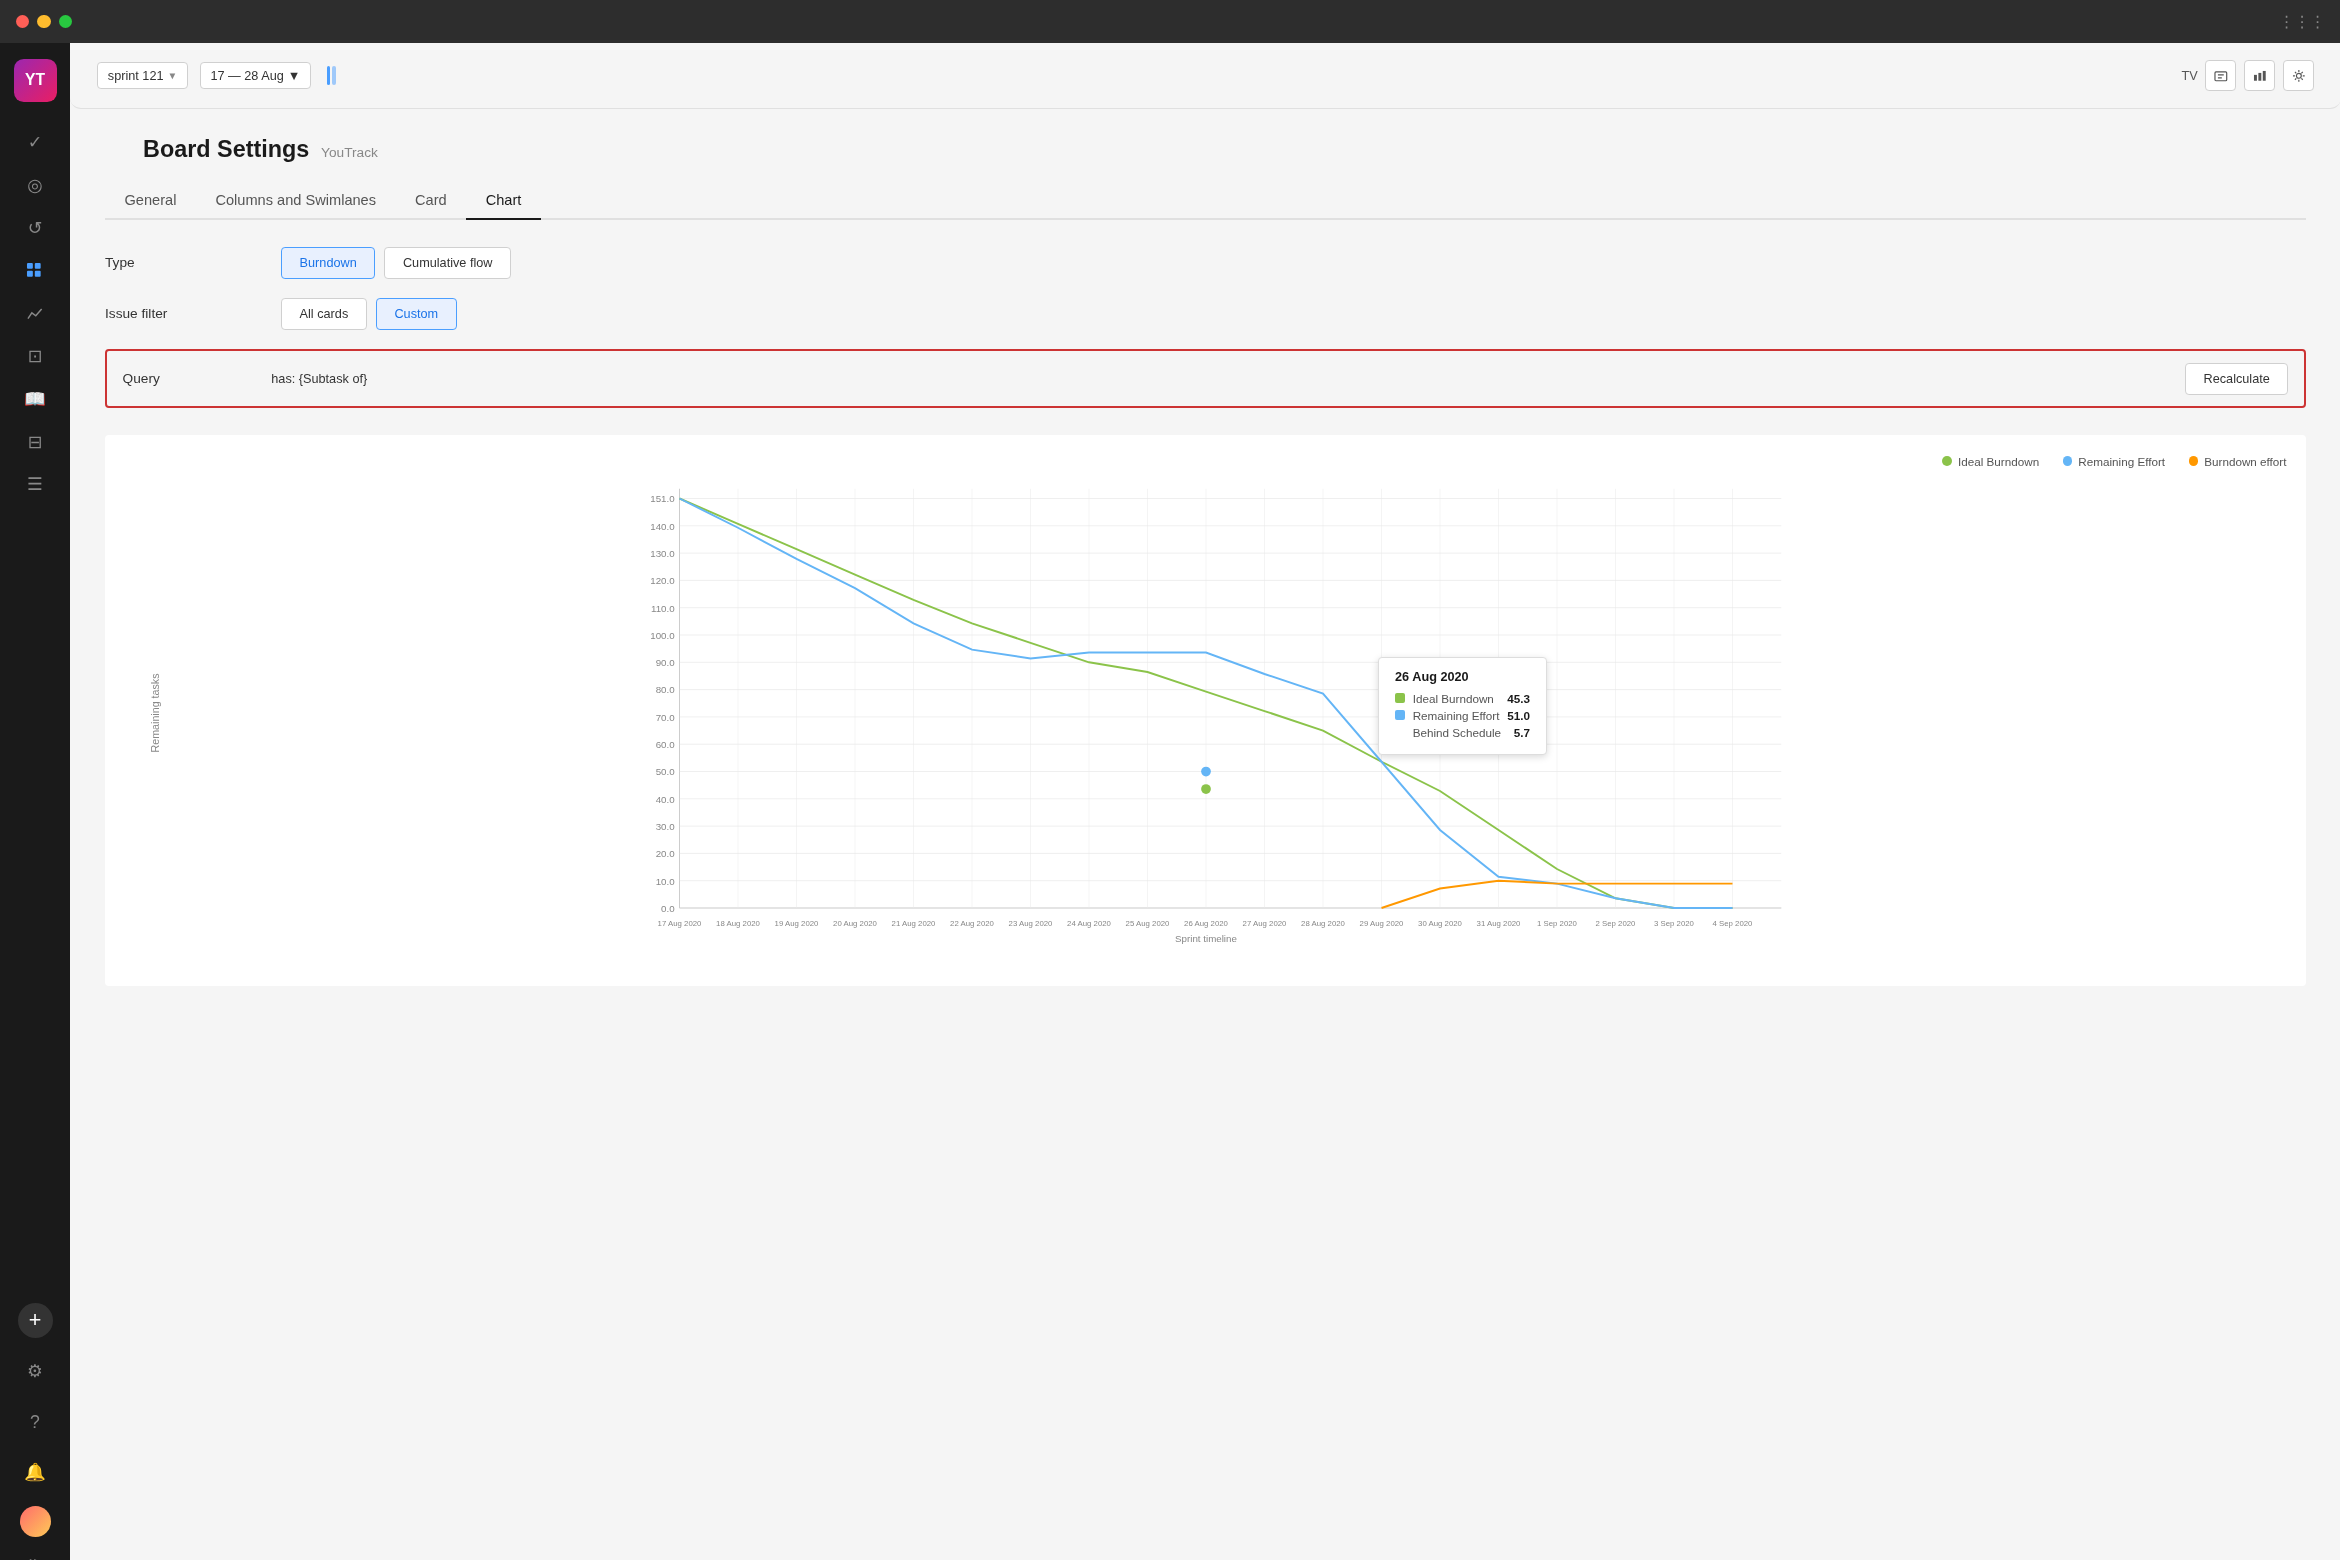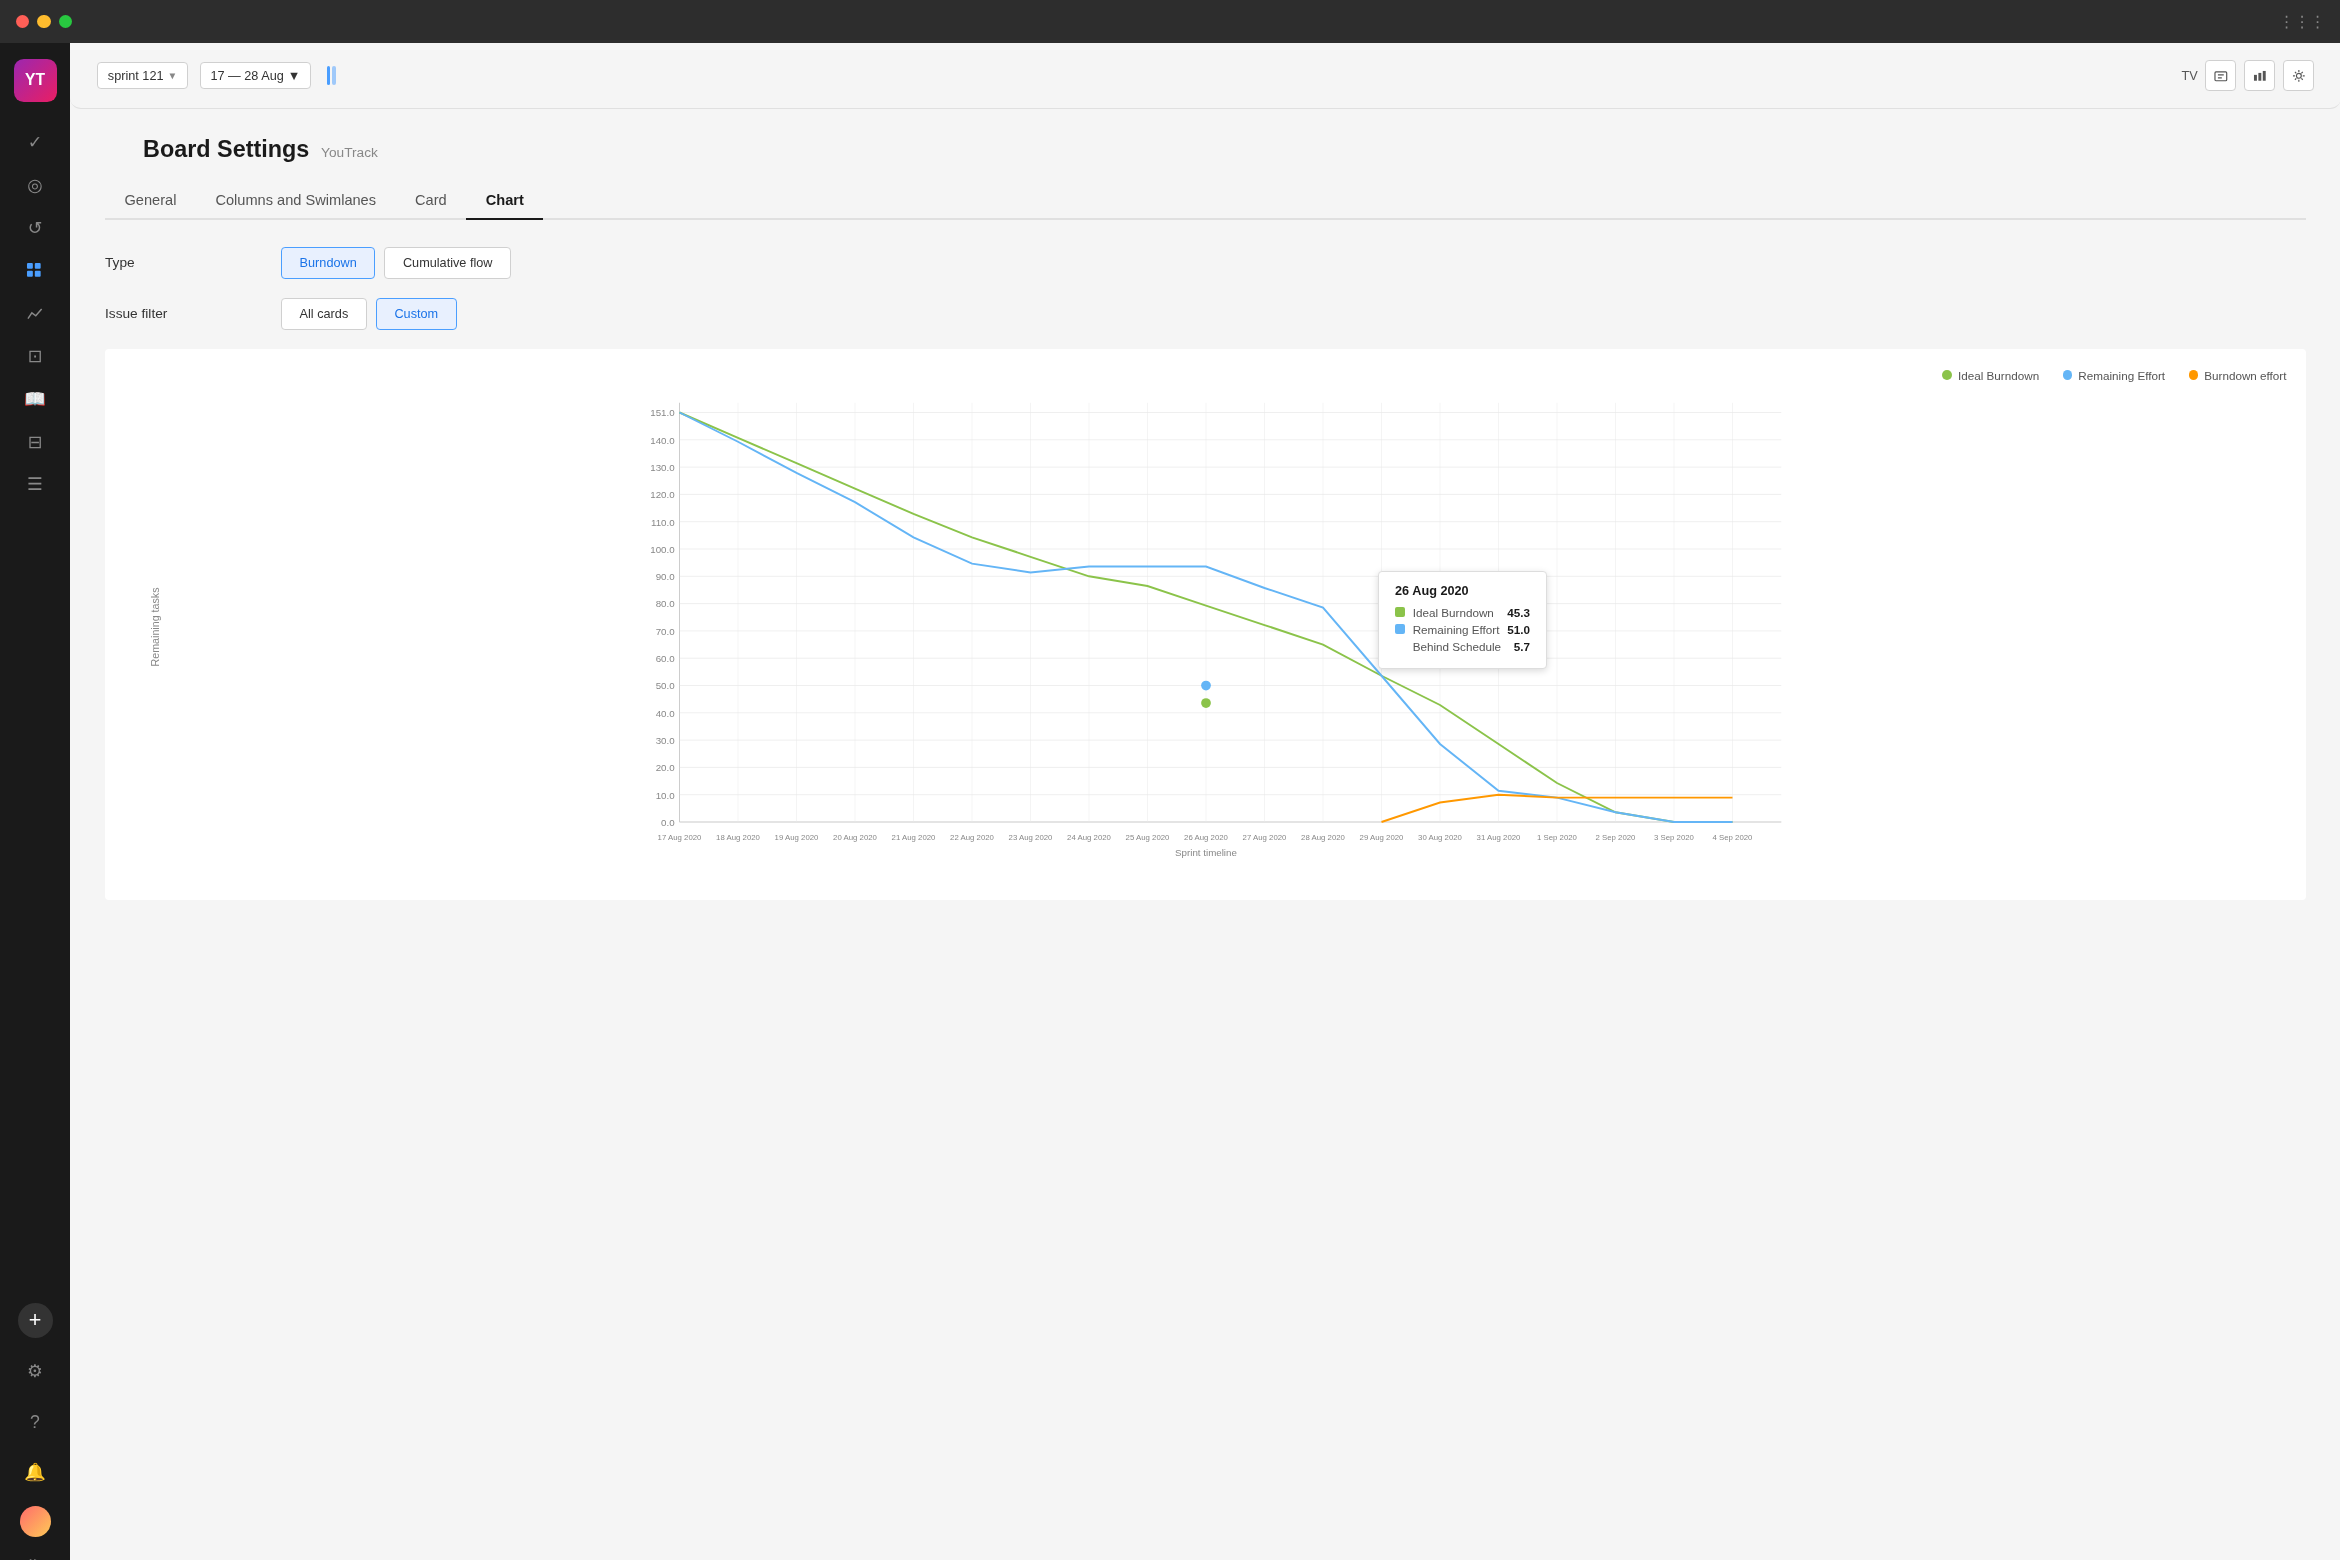--- a/index.html
+++ b/index.html
@@ -179,21 +179,21 @@
       padding: 9.8px 19.5px;
       font-size: 14.6px;
       color: #555;
       cursor: pointer;
       border-bottom: 2.9px solid transparent;
       margin-bottom: -2px;
     }
     .tab.active {
       color: #1a1a1a;
       border-bottom: 2.9px solid #1a1a1a;
-      font-weight: 700;
+      font-weight: 400;
     }
 
     
     .setting-row {
       display: flex;
       align-items: center;
       margin-bottom: 19.5px;
     }
     .setting-label {
       width: 176px;
@@ -495,20 +495,25 @@
         </div>
 
         <div class="setting-row">
           <div class="setting-label">Issue filter</div>
           <div class="setting-value">
             <button class="btn">All cards</button>
             <button class="btn selected">Custom</button>
           </div>
         </div>
 
+        <div class="query-row">
+          <div class="query-label">Query</div>
+          <input class="query-input" type="text" value="has: {Subtask of}" style="">
+          <button class="recalculate-btn">Recalculate</button>
+        </div>
 
         <div class="chart-container">
 
           <div class="chart-legend">
             <div class="legend-item">
               <div class="legend-dot" style="background:#8bc34a;"></div>
               <span>Ideal Burndown</span>
             </div>
             <div class="legend-item">
               <div class="legend-dot" style="background:#64b5f6;"></div>

